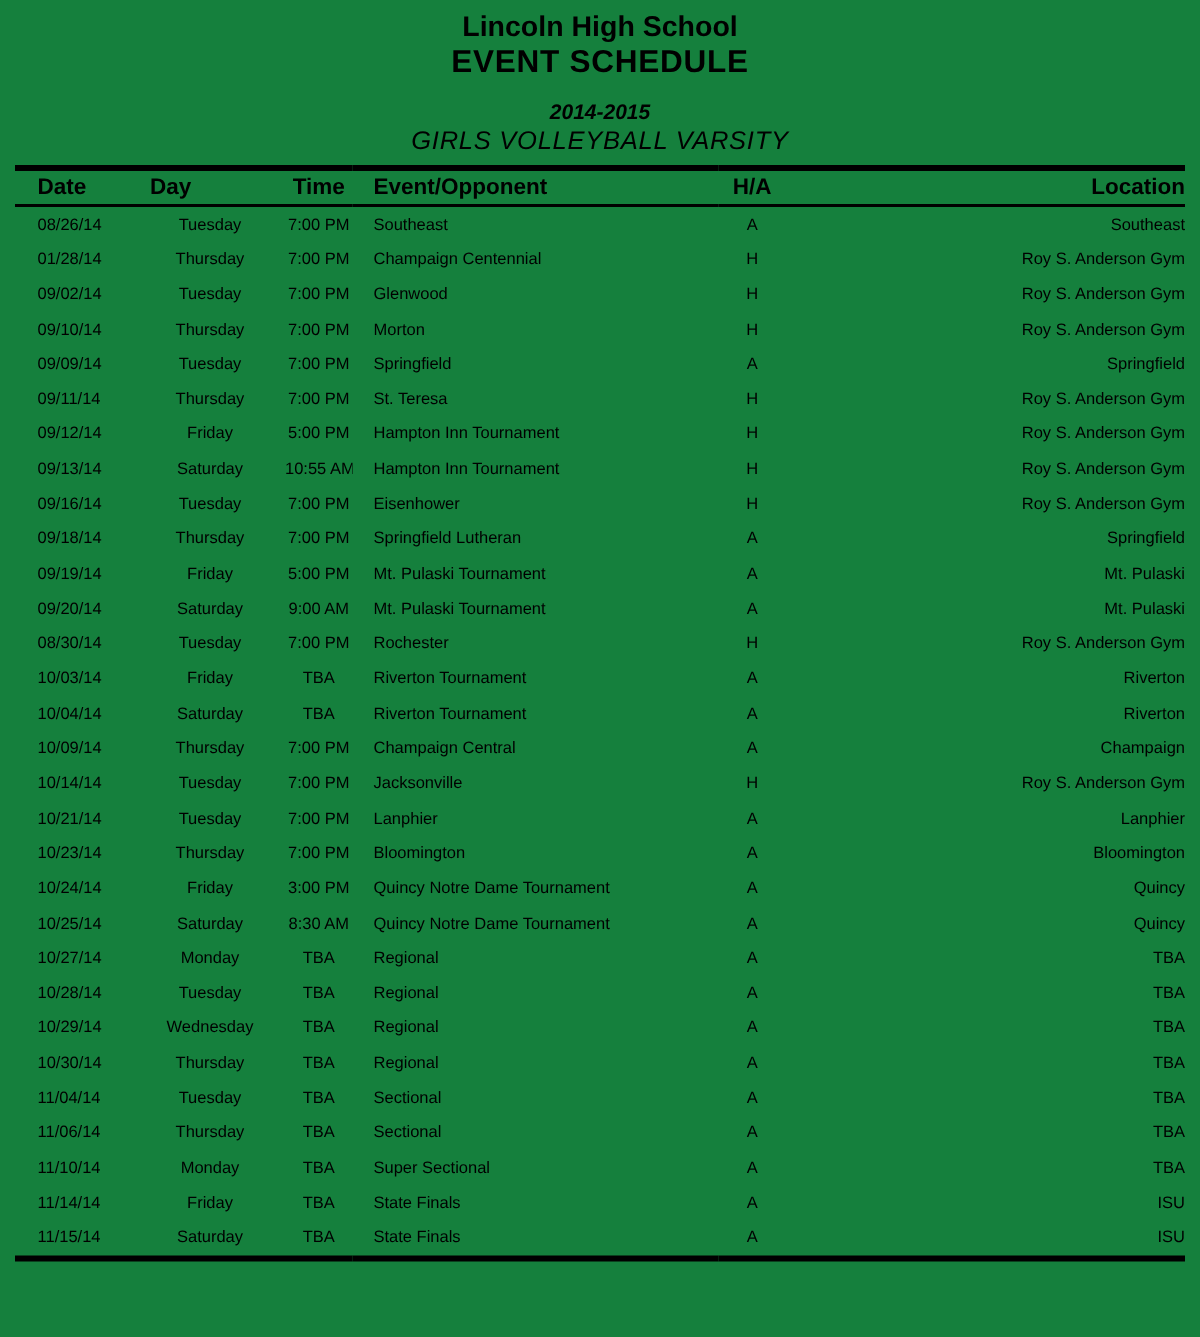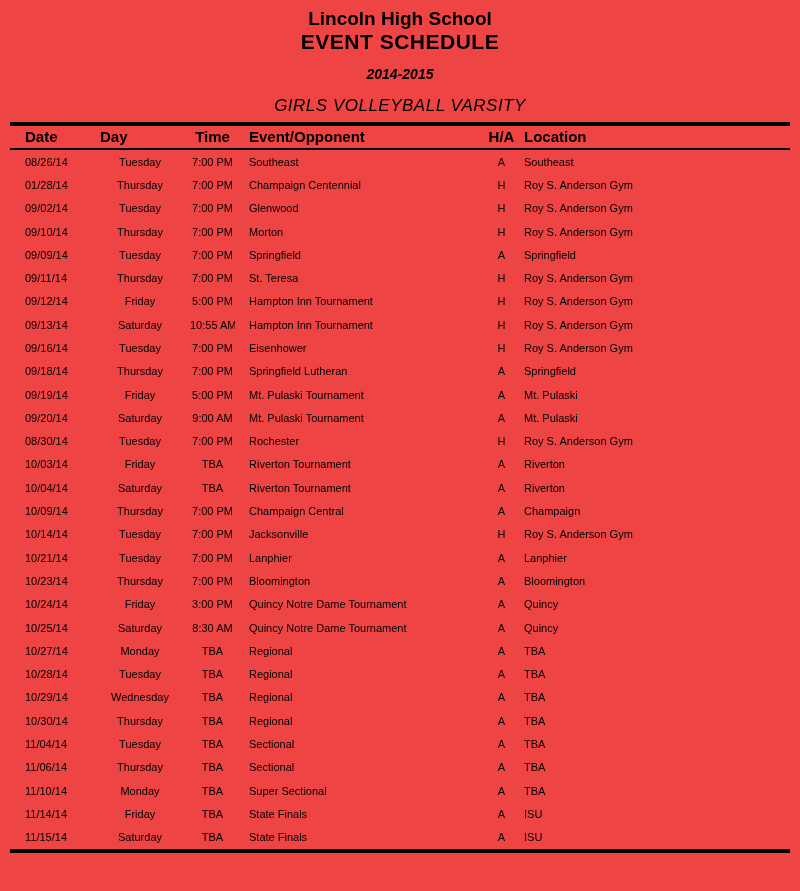--- a/index.html
+++ b/index.html
@@ -5,21 +5,21 @@
   html, body {
     margin: 0;
     padding: 0;
     background: #ffffff;
     color: #000000;
     font-family: "Liberation Sans", sans-serif;
   }
   .page {
     width: 800px;
     height: 891px;
-    background: #ef4444;
+    background: #15803d;
     overflow: hidden;
     box-sizing: border-box;
   }
   .doc-header {
     text-align: center;
     padding-top: 8px;
   }
   .school-name {
     font-size: 19px;
     font-weight: bold;
@@ -34,21 +34,21 @@
   .season {
     margin-top: 12px;
     font-size: 14px;
     font-weight: bold;
     font-style: italic;
   }
   .subtitle {
     font-size: 17px;
     font-style: italic;
     letter-spacing: 0.5px;
-    margin-top: 14px;
+    margin-top: 2px;
     margin-bottom: 6px;
   }
   table.schedule {
     border-collapse: collapse;
     table-layout: fixed;
     width: 780px;
     margin: 0 10px;
   }
   table.schedule thead tr {
     border-top: 4px solid #000;
@@ -74,21 +74,21 @@
     height: 23.3px;
     vertical-align: middle;
   }
   .col-date     { width: 65px;  text-align: left; padding-left: 15px; }
   .col-day      { width: 90px; }
   th.col-day    { text-align: left; padding-left: 10px; }
   td.col-day    { text-align: center; }
   .col-time     { width: 45px;  text-align: center; }
   .col-event    { width: 230px; text-align: left; padding-left: 14px; }
   .col-ha       { width: 45px;  text-align: center; }
-  .col-location { text-align: left; }
+  .col-location { text-align: right; }
 </style>
 </head>
 <body>
 
 <div class="page">
 
   <div class="doc-header">
     <div class="school-name">Lincoln High School</div>
     <div class="doc-title">EVENT SCHEDULE</div>
     <div class="season">2014-2015</div>

